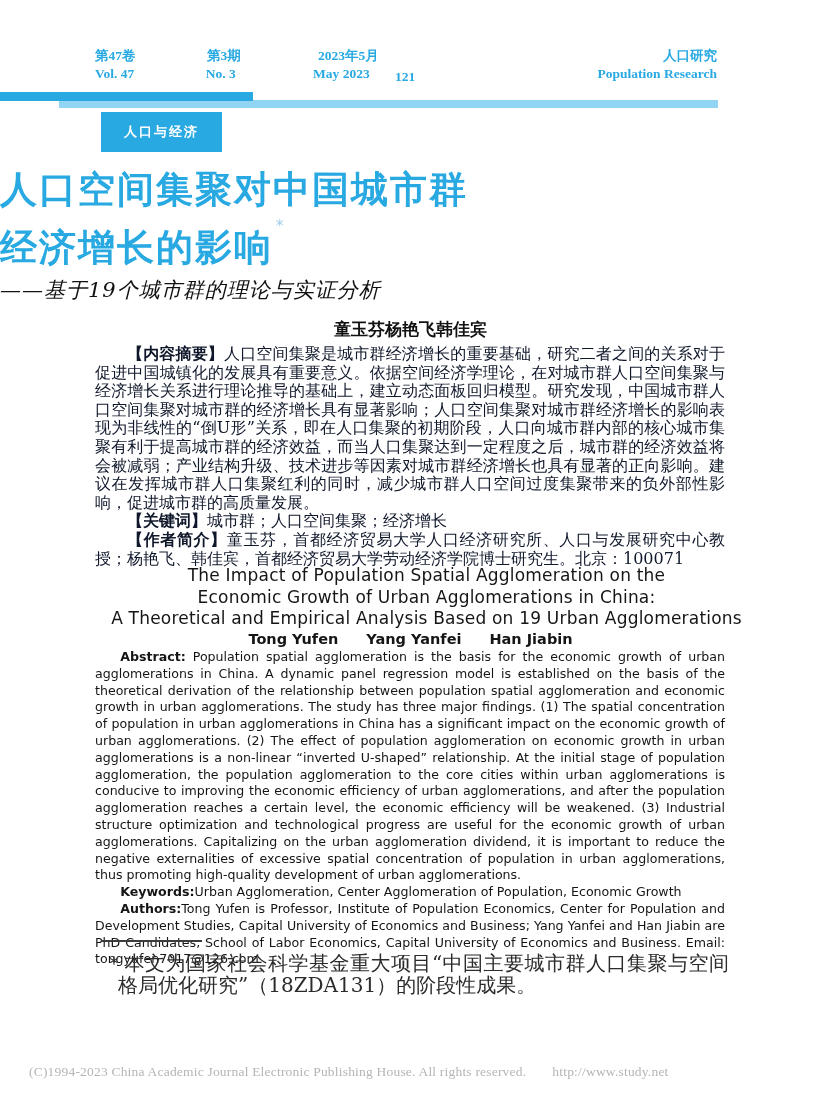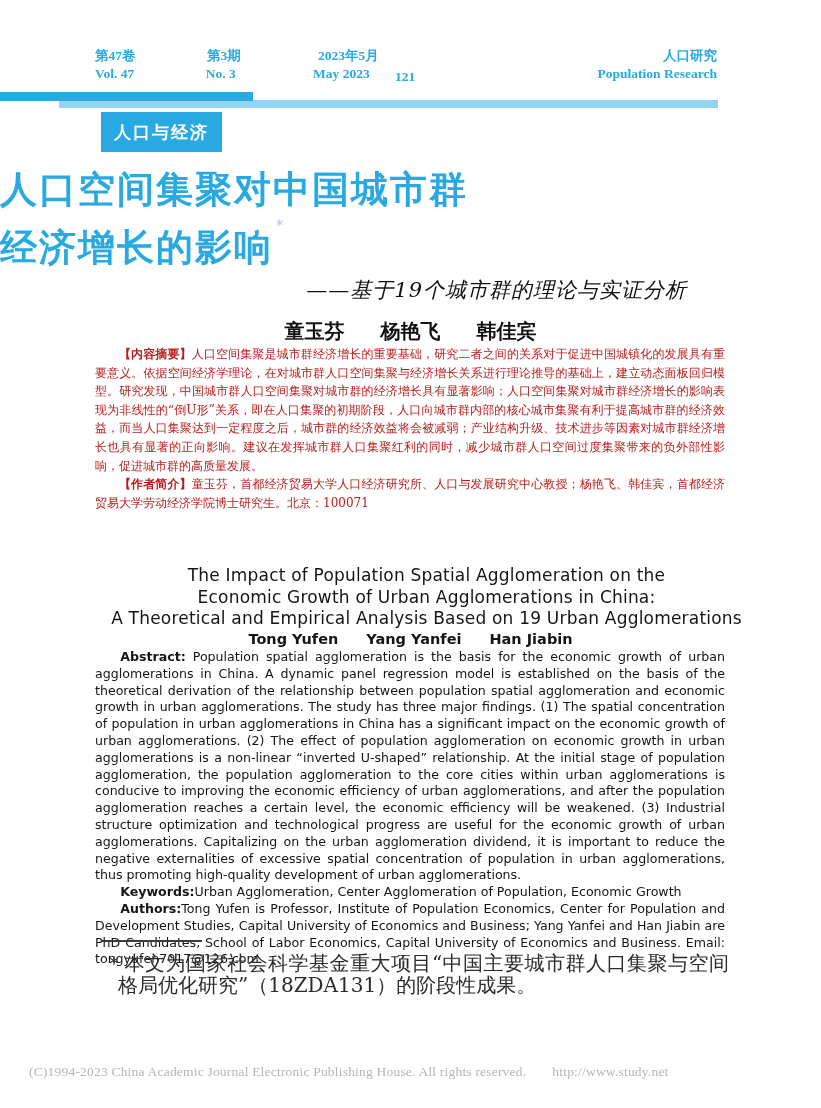--- a/index.html
+++ b/index.html
@@ -31,48 +31,48 @@
   .jh-iss{width:74px;}
   .jh-page{position:absolute;left:300px;bottom:1px;}
   .jh-right{position:absolute;right:0;top:0;text-align:right;}
   
   .bar-dark{position:absolute;top:92px;left:0;width:253px;height:9px;background:var(--accent);z-index:2;}
   .bar-light{position:absolute;top:100px;left:59px;width:659px;height:8px;background:var(--light-bar);z-index:1;}
   
   .badge{
     position:absolute;top:112px;left:101px;width:121px;height:40px;
     background:var(--accent);color:#fff;
-    font-size:17px;font-weight:bold;letter-spacing:2px;
+    font-size:13px;font-weight:bold;letter-spacing:2px;
     display:flex;align-items:center;justify-content:center;
   }
   
   .title-zh{
     position:absolute;top:163px;left:0;width:821px;
     text-align:left;color:var(--accent);
     font-size:37px;font-weight:bold;letter-spacing:2px;line-height:53px;
   }
   .title-note{
     font-size:15px;color:#9fcfe8;font-weight:normal;
     position:relative;top:-16px;margin-left:3px;letter-spacing:0;
   }
   .subtitle-zh{
-    position:absolute;top:276px;left:0;width:687px;text-align:right;
+    position:absolute;top:276px;left:0;width:687px;text-align:left;
     font-family:"DejaVu Serif",serif;font-style:italic;
     font-size:21px;letter-spacing:1px;color:#111;
   }
   .authors-zh{
     position:absolute;top:318px;left:0;width:821px;
-    display:flex;justify-content:center;gap:36px;
-    font-size:20px;font-weight:bold;color:#111;
+    display:flex;justify-content:center;
+    font-size:17px;font-weight:bold;color:#111;
   }
   
   .zh-block{
     position:absolute;top:345px;left:95px;width:630px;
     font-family:"DejaVu Serif",serif;
-    font-size:12px;line-height:18.6px;color:#b91c1c;
+    font-size:16px;line-height:18.6px;color:#0f172a;
     text-align:justify;
   }
   .zh-block p{text-indent:2em;margin:0;}
   .zh-label{font-family:"DejaVu Sans",sans-serif;font-weight:bold;font-style:normal;}
   
   .title-en{
     position:absolute;top:565px;left:0;width:821px;text-align:center;
     font-size:17px;line-height:21.5px;color:#151515;letter-spacing:0.2px;padding-left:32px;
   }
   .authors-en{
@@ -143,20 +143,21 @@
   <div class="subtitle-zh">——基于19个城市群的理论与实证分析</div>
 
   <div class="authors-zh">
     <span>童玉芬</span>
     <span>杨艳飞</span>
     <span>韩佳宾</span>
   </div>
 
   <div class="zh-block">
     <p><b class="zh-label">【内容摘要】</b><span>人口空间集聚是城市群经济增长的重要基础，研究二者之间的关系对于促进中国城镇化的发展具有重要意义。依据空间经济学理论，在对城市群人口空间集聚与经济增长关系进行理论推导的基础上，建立动态面板回归模型。研究发现，中国城市群人口空间集聚对城市群的经济增长具有显著影响；人口空间集聚对城市群经济增长的影响表现为非线性的“倒U形”关系，即在人口集聚的初期阶段，人口向城市群内部的核心城市集聚有利于提高城市群的经济效益，而当人口集聚达到一定程度之后，城市群的经济效益将会被减弱；产业结构升级、技术进步等因素对城市群经济增长也具有显著的正向影响。建议在发挥城市群人口集聚红利的同时，减少城市群人口空间过度集聚带来的负外部性影响，促进城市群的高质量发展。</span></p>
+    <p><b class="zh-label">【关键词】</b><span>城市群；人口空间集聚；经济增长</span></p>
     <p><b class="zh-label">【作者简介】</b><span>童玉芬，首都经济贸易大学人口经济研究所、人口与发展研究中心教授；杨艳飞、韩佳宾，首都经济贸易大学劳动经济学院博士研究生。北京：100071</span></p>
   </div>
 
   <div class="title-en">
     <span>The Impact of Population Spatial Agglomeration on the</span><br>
     <span>Economic Growth of Urban Agglomerations in China:</span><br>
     <span>A Theoretical and Empirical Analysis Based on 19 Urban Agglomerations</span>
   </div>
 
   <div class="authors-en">

